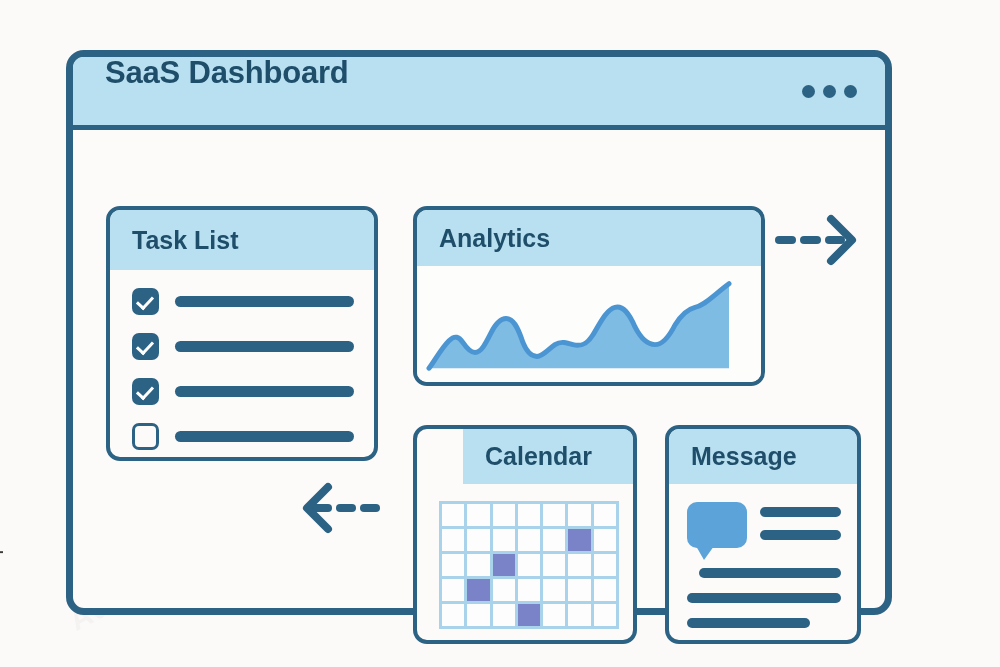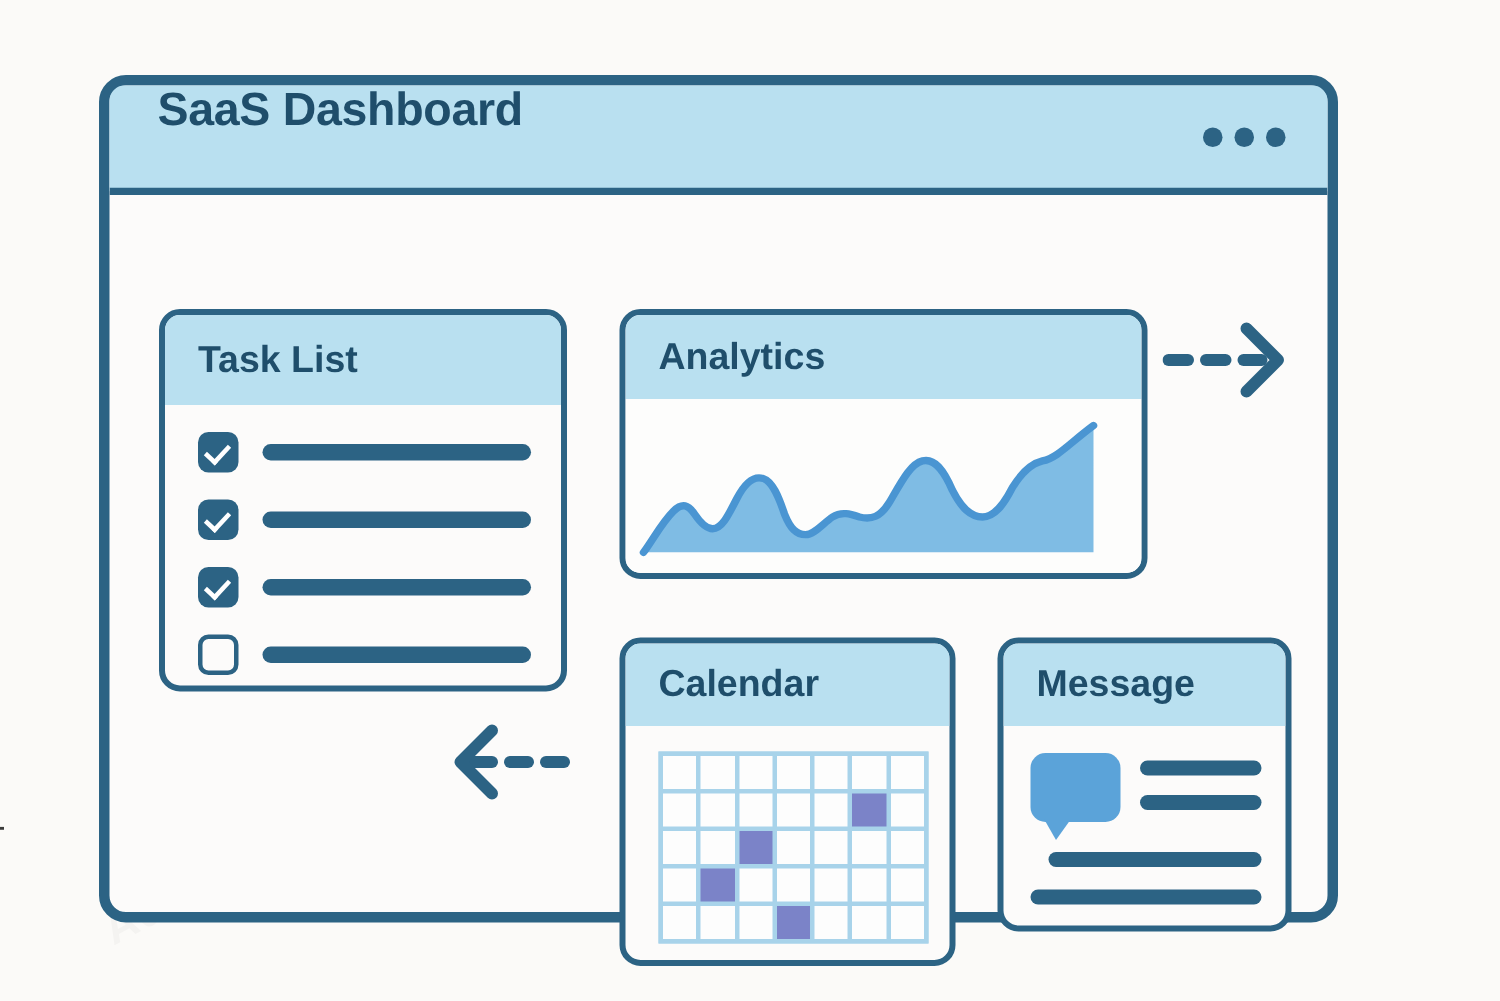--- a/index.html
+++ b/index.html
@@ -156,41 +156,41 @@
   }
 
   
   #card-analytics { left: 340px; top: 76px; width: 352px; height: 180px; }
   #card-analytics .card-header { height: 56px; }
   #card-analytics .card-body { top: 56px; background: #fdfdfc; }
   .chart-wrap { position: absolute; inset: 0; }
   .chart-wrap svg { display: block; width: 100%; height: 100%; }
 
   
-  #card-calendar { left: 340px; top: 295px; width: 224px; height: 219px; }
+  #card-calendar { left: 340px; top: 295px; width: 224px; height: 219px; padding-left: 46px; }
   #card-calendar .card-body { padding: 0; }
   .cal-grid {
     position: absolute;
     left: 22px;
     top: 17px;
     width: 180px;
     height: 128px;
     display: grid;
     grid-template-columns: repeat(7, 1fr);
     grid-template-rows: repeat(5, 1fr);
     gap: 3px;
     background: #a8d3ea;
     border: 3px solid #a8d3ea;
     box-sizing: border-box;
   }
   .cal-cell { background: #fdfdfd; }
   .cal-cell.marked { background: #7b83c8; }
 
   
-  #card-message { left: 592px; top: 295px; width: 196px; height: 196px; }
+  #card-message { left: 592px; top: 295px; width: 196px; height: 219px; }
   .msg-body { position: absolute; inset: 0; padding: 18px 16px 0 18px; box-sizing: border-box; }
   .msg-top { display: flex; gap: 13px; }
   .bubble {
     width: 60px;
     height: 46px;
     background: #5ba3d9;
     border-radius: 10px;
     position: relative;
     flex: 0 0 auto;
   }

